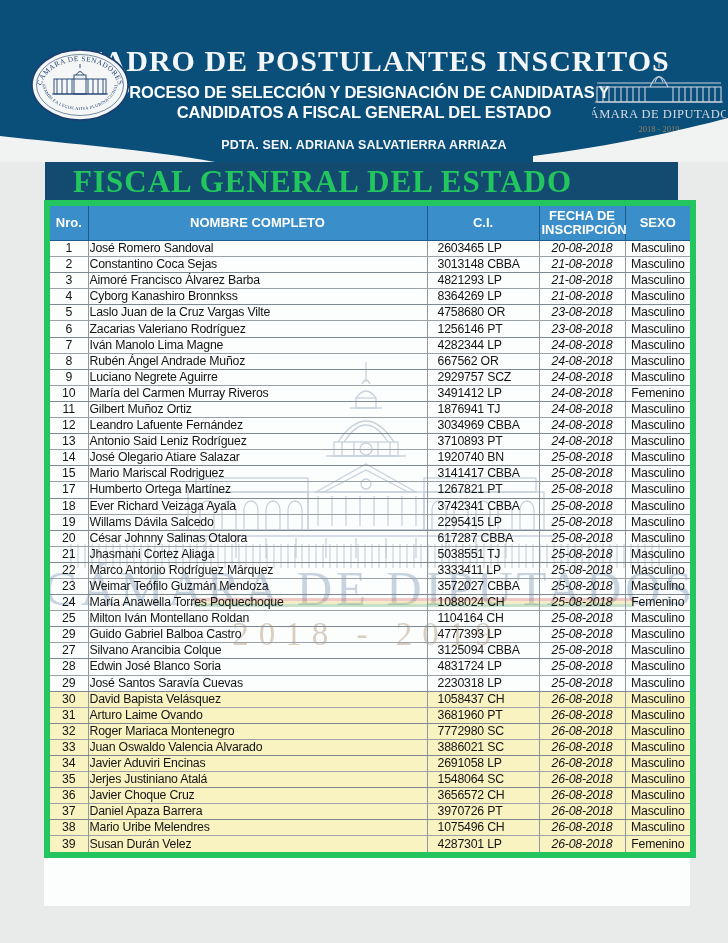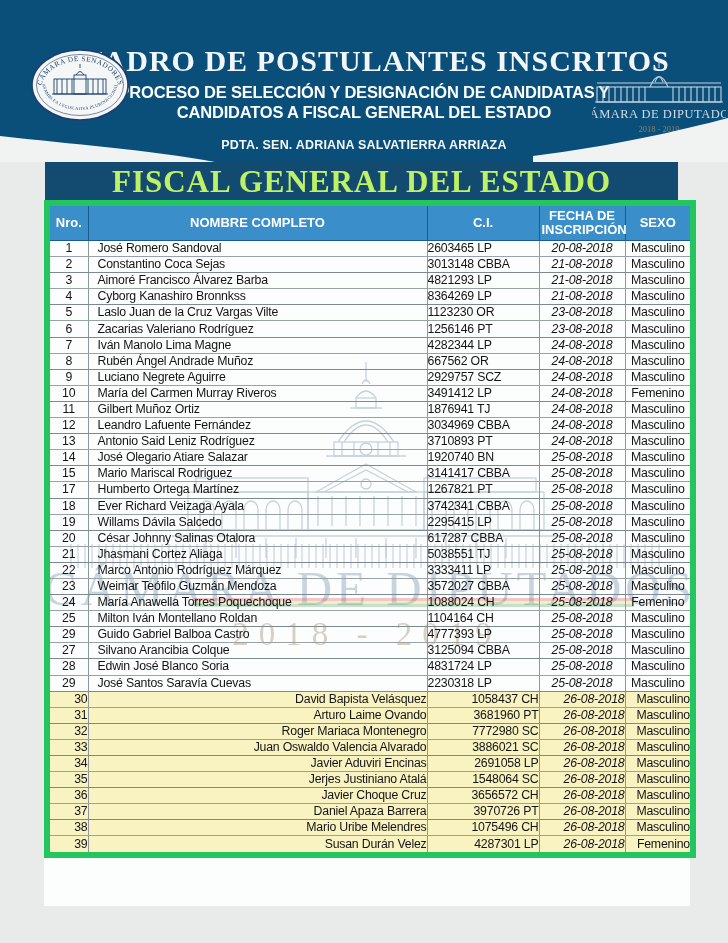--- a/index.html
+++ b/index.html
@@ -19,22 +19,22 @@
   .swoosh-left{left:0;top:128px;}
   .swoosh-right{right:0;top:118px;}
 
   
   .logo-sen{position:absolute;left:30px;top:48px;z-index:4;}
   
   .logo-dip{position:absolute;right:2px;top:56px;z-index:2;}
 
   
   .band{position:absolute;left:45px;top:162px;width:633px;height:38px;background:#134b70;z-index:4;}
-  .band-title{width:100%;text-align:center;line-height:39px;font-family:"Liberation Serif",serif;
-              font-weight:600;font-size:31px;letter-spacing:1px;color:#bef264;}
+  .band-title{width:100%;text-align:left;line-height:39px;font-family:"Liberation Serif",serif;
+              font-weight:600;font-size:31px;letter-spacing:1px;color:#22c55e;margin-left:28px;}
 
   
   .table-wrap{position:absolute;left:44px;top:200px;width:646px;height:706px;background:#fcfdfd;}
   .wm{position:absolute;z-index:1;}
   .wm-building{left:122px;top:160px;}
   .wm-hatch{left:26px;top:344px;width:592px;height:24px;opacity:.45;
     background:repeating-linear-gradient(90deg, #b9c5d2 0 2px, transparent 2px 7px);}
   .wm-text{left:0;top:360px;width:100%;text-align:center;font-family:"Liberation Serif",serif;
            font-variant:small-caps;font-size:49px;letter-spacing:4px;color:#c7d4df;white-space:nowrap;}
   .wm-flag{left:150px;top:398px;width:440px;height:9px;opacity:.28;
@@ -44,25 +44,25 @@
 
   table{position:relative;z-index:2;border-collapse:collapse;table-layout:fixed;
         width:646px;border:6px solid #22c55e;}
   th{background:#3a8ec9;color:#fff;font-size:13px;font-weight:bold;
      border:1px solid #1c5c8d;height:34px;line-height:14px;padding:0 2px;}
   td{font-size:12.3px;color:#141414;height:15.1px;line-height:15px;padding:0;
      border-left:1px solid #8e979d;border-right:1px solid #8e979d;
      border-bottom:1px solid #9aa1a7;white-space:nowrap;overflow:hidden;letter-spacing:-0.2px;}
   tr:nth-child(even) td{border-bottom:1.5px solid #7e8890;}
   td.c-nro{text-align:center;}
-  td.c-nom{padding-left:9px;}
-  td.c-ci{padding-left:0;}
+  td.c-nom{padding-left:1px;}
+  td.c-ci{padding-left:10px;}
   td.c-fec{text-align:center;font-style:italic;}
   td.c-sex{text-align:center;}
-  tr.hl td{background:#f9f3c1;text-align:right;}
+  tr.hl td{background:#f9f3c1;}
 </style>
 </head>
 <body>
 
 <div class="page">
 
   <div class="hdr">
 
     <svg class="logo-sen" width="100" height="74" viewBox="0 0 100 74">
       <ellipse cx="50" cy="37" rx="48" ry="35" fill="#f5f7f6" stroke="#1c3e6e" stroke-width="1.6"></ellipse>
@@ -198,21 +198,21 @@
           <tr>
         <td class="c-nro">4</td>
         <td class="c-nom">Cyborg Kanashiro Bronnkss</td>
         <td class="c-ci">8364269 LP</td>
         <td class="c-fec">21-08-2018</td>
         <td class="c-sex">Masculino</td>
       </tr>
           <tr>
         <td class="c-nro">5</td>
         <td class="c-nom">Laslo Juan de la Cruz Vargas Vilte</td>
-        <td class="c-ci">1123230 OR</td>
+        <td class="c-ci">4758680 OR</td>
         <td class="c-fec">23-08-2018</td>
         <td class="c-sex">Masculino</td>
       </tr>
           <tr>
         <td class="c-nro">6</td>
         <td class="c-nom">Zacarias Valeriano Rodríguez</td>
         <td class="c-ci">1256146 PT</td>
         <td class="c-fec">23-08-2018</td>
         <td class="c-sex">Masculino</td>
       </tr>

